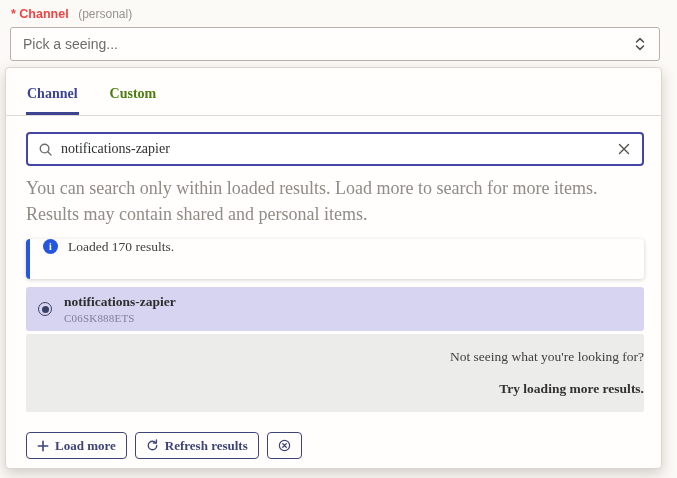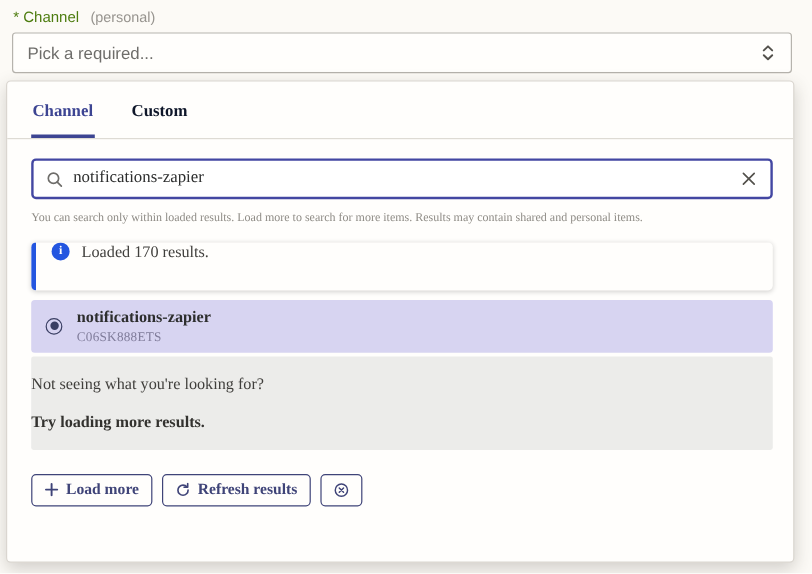--- a/index.html
+++ b/index.html
@@ -5,57 +5,57 @@
   * { box-sizing: border-box; }
   body { margin: 0; background: #ffffff; }
   .canvas {
     position: relative; width: 677px; height: 478px;
     background: #fcfaf6; overflow: hidden;
     font-family: "Liberation Sans", sans-serif; color: #2d2e2e;
   }
 
   
   .field-head { position: absolute; top: 7px; left: 11px; font-size: 12.5px; }
-  .field-label { font-weight: 400; color: #4d7c0f; }
+  .field-label { font-weight: 700; color: #ef4444; }
   .required { color: #97948f; margin-left: 6px; font-size: 12px; font-weight: 400; }
 
   
   .select {
     position: absolute; top: 27px; left: 10px; width: 650px; height: 34px;
     background: #fffefc; border: 1px solid #b6b3ad; border-radius: 3px;
     display: flex; align-items: center; padding: 0 12px; cursor: pointer;
   }
   .select-text { flex: 1; font-size: 14px; color: #6e6d6a; }
   .select-chevron { display: flex; color: #53514c; }
 
   
   .panel {
     position: absolute; top: 67px; left: 5px; width: 657px; height: 402px;
     background: #fffefc; border: 1px solid #dad6d0; border-radius: 4px;
     box-shadow: 0 5px 14px rgba(60,55,45,.22);
     font-family: Liberation Serif, serif;
   }
   .tabs { display: flex; gap: 30px; padding: 18px 20px 0; border-bottom: 1px solid #dedbd4; }
-  .tab { font-size: 14px; font-weight: 700; color: #0f172a; padding: 0 1px 13px; cursor: pointer; }
+  .tab { font-size: 14px; font-weight: 700; color: #4d7c0f; padding: 0 1px 13px; cursor: pointer; }
   .tab.active { color: #3d4592; box-shadow: inset 0 -3px 0 #3d4592; }
 
   .content { padding: 16px 17px 0 20px; }
 
   .search-label { font-size: 13px; color: #403f3c; margin-bottom: 6px; }
   .searchbox {
     height: 34px; border: 2px solid #4347a2; border-radius: 4px; background: #ffffff;
     display: flex; align-items: center; padding: 0 10px; gap: 8px;
   }
   .searchbox input {
     flex: 1; border: none; outline: none; background: transparent; padding: 0;
     font-family: inherit; font-size: 14px; color: #2d2e2e;
   }
   .clear-x { cursor: pointer; display: flex; padding: 2px; }
 
-  .helper { margin: 9px 0 0; font-size: 10px; line-height: 1.45; color: #8f8c86; max-width: 602px; }
+  .helper { margin: 9px 0 0; font-size: 18px; line-height: 1.45; color: #8f8c86; max-width: 602px; }
 
   .banner {
     margin-top: 12px; position: relative; height: 40px; background: #fffefc;
     border-radius: 4px; box-shadow: 0 1px 4px rgba(0,0,0,.18);
     display: flex; padding-left: 17px; gap: 10px; overflow: hidden;
   }
   .banner-bar { position: absolute; left: 0; top: 0; bottom: 0; width: 4px; background: #2456e0; }
   .info-dot {
     width: 15px; height: 15px; border-radius: 50%; background: #2456e0; color: #fff;
     display: flex; align-items: center; justify-content: center;
@@ -68,21 +68,21 @@
     margin-top: 8px; height: 44px; background: #d7d4f1; border-radius: 3px;
     display: flex; align-items: center; padding: 0 12px; gap: 12px; cursor: pointer;
   }
   .radio { width: 14px; height: 14px; border: 1.5px solid #3a3f63; border-radius: 50%; position: relative; flex: none; }
   .radio::after { content: ""; position: absolute; inset: 2.5px; background: #3a3f63; border-radius: 50%; }
   .option-title { font-size: 13.5px; font-weight: 700; color: #2d2e2e; line-height: 1.2; }
   .option-id { font-size: 11px; color: #807d9b; margin-top: 2px; letter-spacing: .2px; }
 
   .hint {
     margin-top: 3px; height: 78px; background: #ececea; border-radius: 2px;
-    display: flex; flex-direction: column; align-items: flex-start; justify-content: center;
+    display: flex; flex-direction: column; align-items: flex-end; justify-content: center;
     gap: 4px; font-size: 13.5px; color: #403f3c;
   }
   .hint-strong { font-weight: 700; color: #33322f; margin-top: 12px; }
 
   .footer { margin-top: 20px; display: flex; gap: 8px; }
   .btn {
     height: 27px; display: flex; align-items: center; gap: 6px; padding: 0 10px;
     background: #fffefc; border: 1px solid #3f4478; border-radius: 4px;
     color: #3f4478; font-size: 13px; font-weight: 700; font-family: inherit; cursor: pointer;
   }
@@ -92,21 +92,21 @@
 <body>
 
 <div class="canvas">
 
   <div class="field-head">
     <span class="field-label">* Channel</span>
     <span class="required">(personal)</span>
   </div>
 
   <div class="select">
-    <span class="select-text">Pick a required...</span>
+    <span class="select-text">Pick a seeing...</span>
     <span class="select-chevron">
       <svg width="14" height="16" viewBox="0 0 14 16">
           <path d="M3.5 6L7 2.6 10.5 6M3.5 10L7 13.4 10.5 10" fill="none" stroke="currentColor" stroke-width="1.6" stroke-linecap="round" stroke-linejoin="round"></path>
         </svg>
     </span>
   </div>
 
   <div class="panel">
 
     <div class="tabs">

